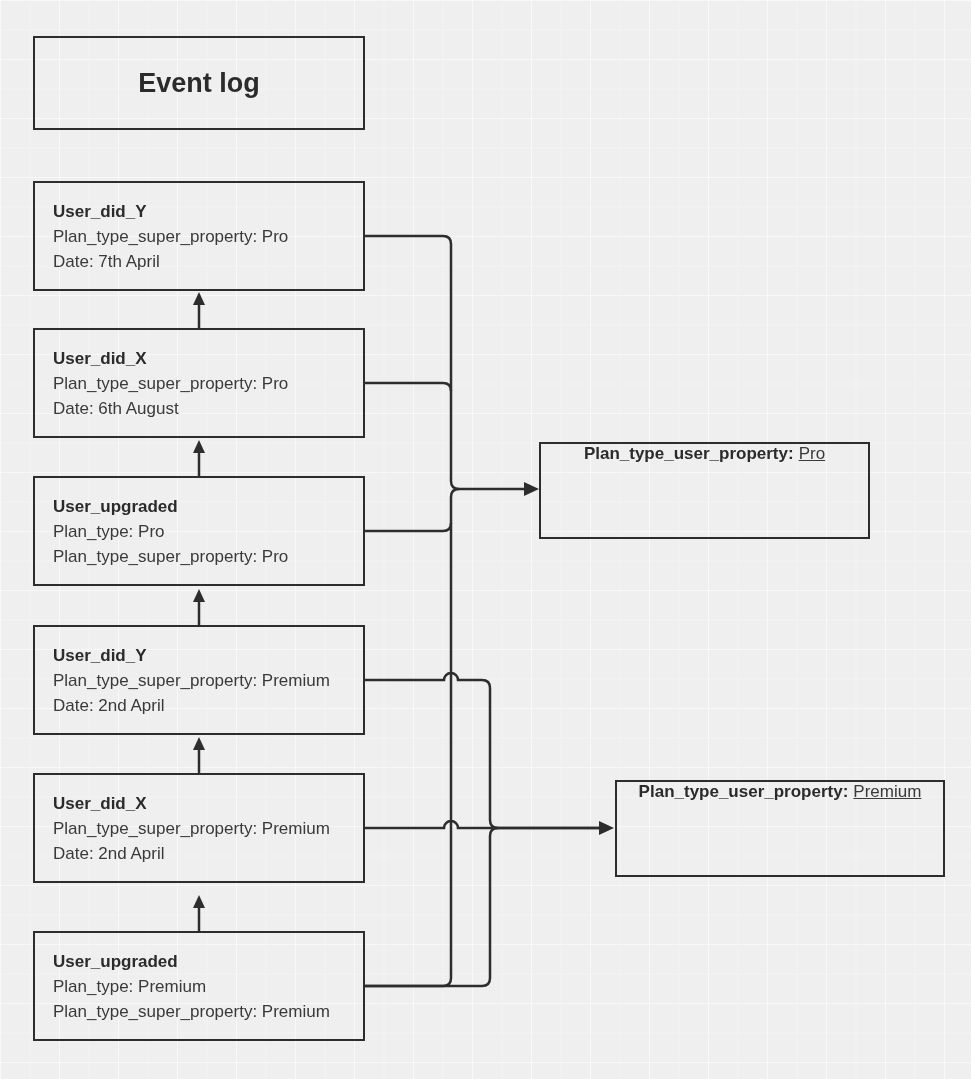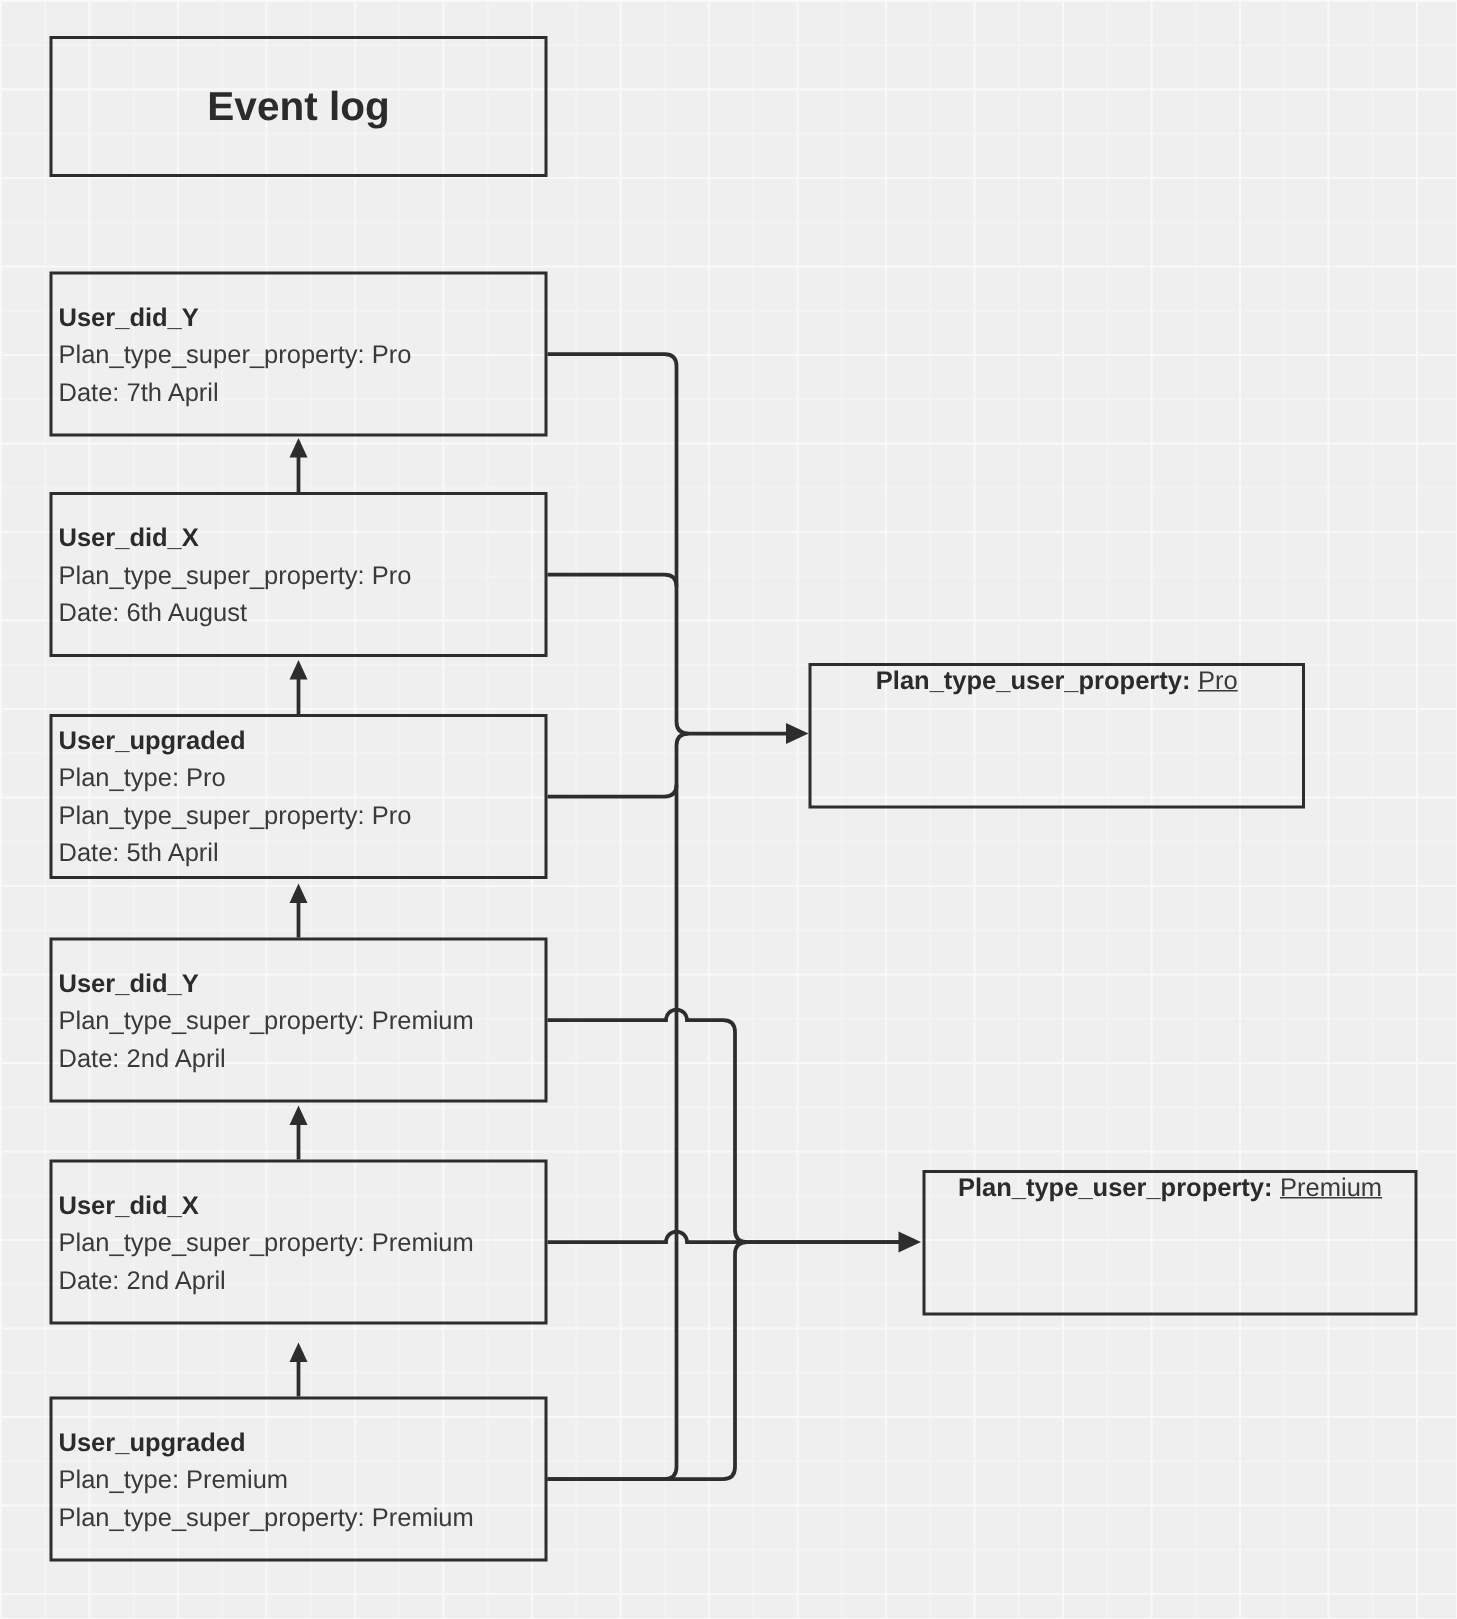--- a/index.html
+++ b/index.html
@@ -18,28 +18,28 @@
     background-size:59px 59px,59px 59px,29.5px 29.5px,29.5px 29.5px;
   }
   .wires{position:absolute;left:0;top:0;width:971px;height:1079px;}
   .box{
     position:absolute;
     box-sizing:border-box;
     border:2.5px solid #2d2d2d;
     background:transparent;
   }
   .title-box{
-    left:33px;top:24px;width:332px;height:94px;
+    left:33px;top:36px;width:332px;height:94px;
     display:flex;align-items:center;justify-content:center;
     font-size:27px;font-weight:700;color:#2b2b2b;
   }
   .event{
     left:33px;width:332px;height:110px;
     display:flex;flex-direction:column;justify-content:center;
-    padding:2px 8px 2px 4px;
+    padding:2px 8px 2px 18px;
     font-size:17px;line-height:25px;
   }
   .ev-name{font-weight:700;color:#2b2b2b;}
   .ev-line{font-weight:400;color:#3a3a3a;}
   .prop{
     height:97px;
     display:flex;align-items:flex-start;justify-content:center;
     font-size:17px;
     white-space:nowrap;
   }
@@ -94,21 +94,20 @@
   <div class="box event" style="top:328px">
     <div class="ev-name">User_did_X</div>
     <div class="ev-line">Plan_type_super_property: Pro</div>
     <div class="ev-line">Date: 6th August</div>
   </div>
 
   <div class="box event" style="top:476px">
     <div class="ev-name">User_upgraded</div>
     <div class="ev-line">Plan_type: Pro</div>
     <div class="ev-line">Plan_type_super_property: Pro</div>
-    <div class="ev-line">Date: 5th April</div>
   </div>
 
   <div class="box event" style="top:625px">
     <div class="ev-name">User_did_Y</div>
     <div class="ev-line">Plan_type_super_property: Premium</div>
     <div class="ev-line">Date: 2nd April</div>
   </div>
 
   <div class="box event" style="top:773px">
     <div class="ev-name">User_did_X</div>

